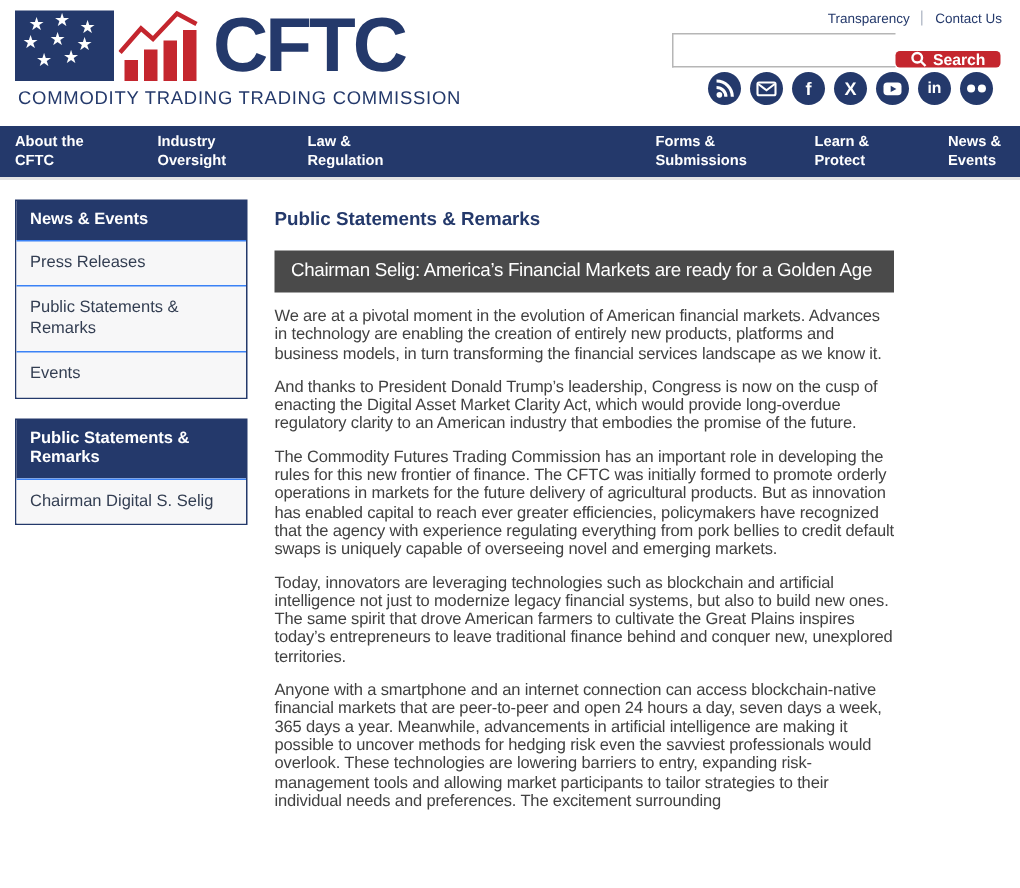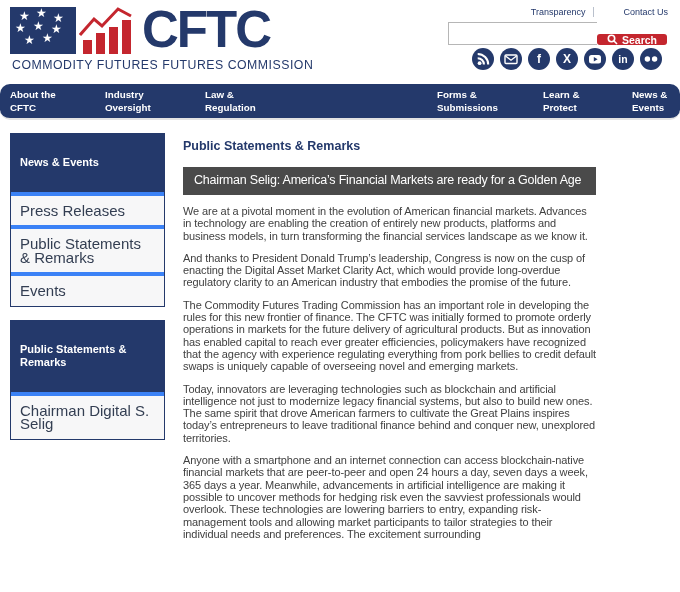--- a/index.html
+++ b/index.html
@@ -10,41 +10,41 @@
   }
   
   .header{position:relative;height:84px;background:#fff;}
   .logo{position:absolute;left:10px;top:7px;display:flex;align-items:flex-start;cursor:pointer;}
   .flag{position:relative;width:66px;height:47px;background:#24396B;flex:0 0 auto;}
   .flag .star{position:absolute;color:#fff;font-size:12px;line-height:12px;}
   .bars{margin-left:3px;flex:0 0 auto;}
   .cftc-word{font-size:51px;font-weight:bold;color:#24396B;line-height:46px;letter-spacing:-2px;margin-left:7px;}
   .tagline{position:absolute;left:12px;top:58px;font-size:12.3px;letter-spacing:0.5px;color:#24396B;font-weight:500;}
   .utility{position:absolute;top:7px;right:12px;display:flex;align-items:center;font-size:9px;color:#24396B;}
-  .utility a{color:#24396B;text-decoration:none;cursor:pointer;margin-left:21px;}
+  .utility a{color:#24396B;text-decoration:none;cursor:pointer;}
   .util-sep{display:inline-block;width:0;height:10px;border-left:1px solid #b9c0cc;margin:0 8px;}
   .searchbar{position:absolute;top:22px;right:13px;display:flex;align-items:stretch;height:23px;}
   .search-input{width:136px;height:21px;border:1px solid #b6b6b6;border-right:none;outline:none;
     font-size:10px;padding:0 6px;font-family:"Liberation Sans",sans-serif;}
   .search-btn{background:#C4262E;color:#fff;border:none;border-radius:3px;font-size:10.5px;font-weight:bold;
     display:flex;align-items:center;gap:4px;padding:0 10px;cursor:pointer;font-family:"Liberation Sans",sans-serif;margin-top:12px;}
   .social{position:absolute;top:48px;left:472px;display:flex;gap:6px;}
   .sicon{width:22px;height:22px;border-radius:50%;background:#24396B;display:flex;align-items:center;justify-content:center;cursor:pointer;}
   .sicon .glyph{color:#fff;font-weight:bold;font-size:12px;line-height:12px;}
   .sicon .glyph.small{font-size:10.5px;}
   
-  .nav{position:relative;height:34px;background:#24396B;border-bottom:2px solid #e3e3e3;border-radius:10px;}
+  .nav{position:relative;height:34px;background:#24396B;border-bottom:2px solid #e3e3e3;}
   .nav-item{position:absolute;top:5px;color:#fff;font-size:9.8px;font-weight:bold;line-height:12.5px;text-decoration:none;cursor:pointer;}
   .nav-item span{display:block;}
   
   .content{position:relative;height:472px;}
   .sidebar{position:absolute;left:10px;top:13px;width:155px;}
   .sbox{border:1px solid #24396B;margin-bottom:13px;box-sizing:border-box;}
-  .sbox-head{background:#24396B;color:#fff;font-weight:bold;font-size:11px;line-height:13.5px;padding:22px 9px;}
-  .sbox-item{background:#f7f7f8;font-size:15px;color:#333e52;padding:8px 9px;border-top:4px solid #3b82f6;line-height:13.5px;cursor:pointer;}
+  .sbox-head{background:#24396B;color:#fff;font-weight:bold;font-size:11px;line-height:13.5px;padding:6px 9px;}
+  .sbox-item{background:#f7f7f8;font-size:11px;color:#333e52;padding:8px 9px;border-top:1px solid #3b82f6;line-height:13.5px;cursor:pointer;}
   .main{position:absolute;left:183px;top:19px;width:413px;}
   .section-title{font-size:12.5px;font-weight:bold;color:#24396B;margin:0;}
   .banner{margin-top:14px;background:#4A4A4A;color:#fff;font-weight:normal;font-size:12.5px;line-height:15px;
     padding:6px 11px 7px;letter-spacing:-0.2px;box-sizing:border-box;}
   .date{margin-top:10px;font-weight:bold;font-size:11.5px;color:#414141;}
   .article p{font-size:11px;line-height:12.3px;color:#414141;margin:10px 0 0;letter-spacing:-0.1px;}
 </style>
 </head>
 <body>
 
@@ -63,21 +63,21 @@
     </div>
     <svg class="bars" width="56" height="47" viewBox="0 0 56 47">
       <rect x="4" y="33" width="9" height="14" fill="#C4262E"></rect>
       <rect x="17" y="26" width="9" height="21" fill="#C4262E"></rect>
       <rect x="30" y="20" width="9" height="27" fill="#C4262E"></rect>
       <rect x="43" y="13" width="9" height="34" fill="#C4262E"></rect>
       <polyline points="1,28 15,12 23,19 39,2 52,9" stroke="#C4262E" stroke-width="3" fill="none"></polyline>
     </svg>
     <div class="cftc-word">CFTC</div>
   </div>
-  <div class="tagline">COMMODITY FUTURES FUTURES COMMISSION</div>
+  <div class="tagline">COMMODITY TRADING TRADING COMMISSION</div>
 
   <div class="utility">
     <a>Transparency</a>
     <span class="util-sep"></span>
     <a>Contact Us</a>
   </div>
 
   <div class="searchbar">
     <input class="search-input" type="text" placeholder="" style="">
     <button class="search-btn">

